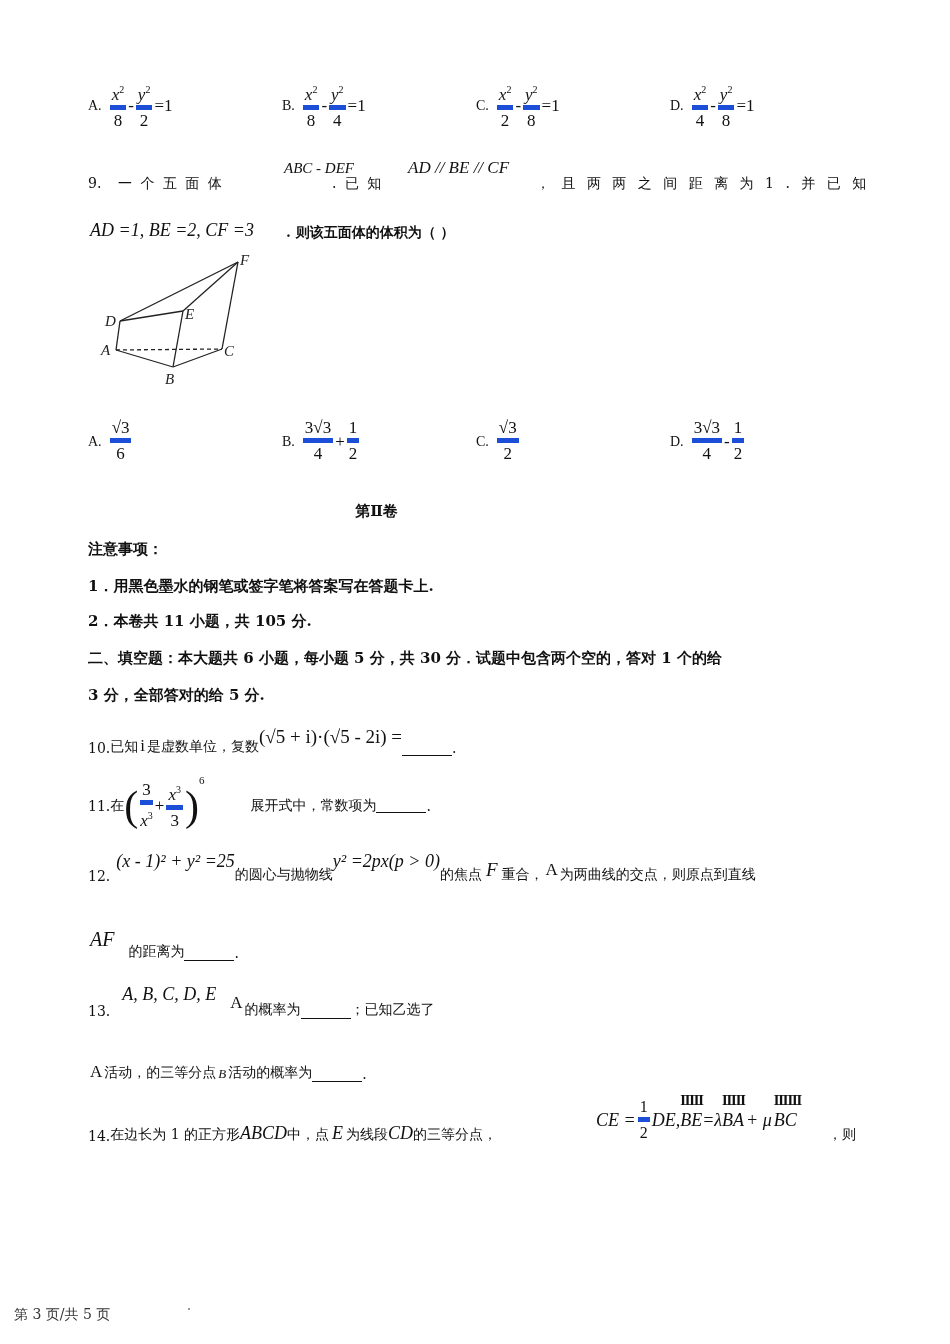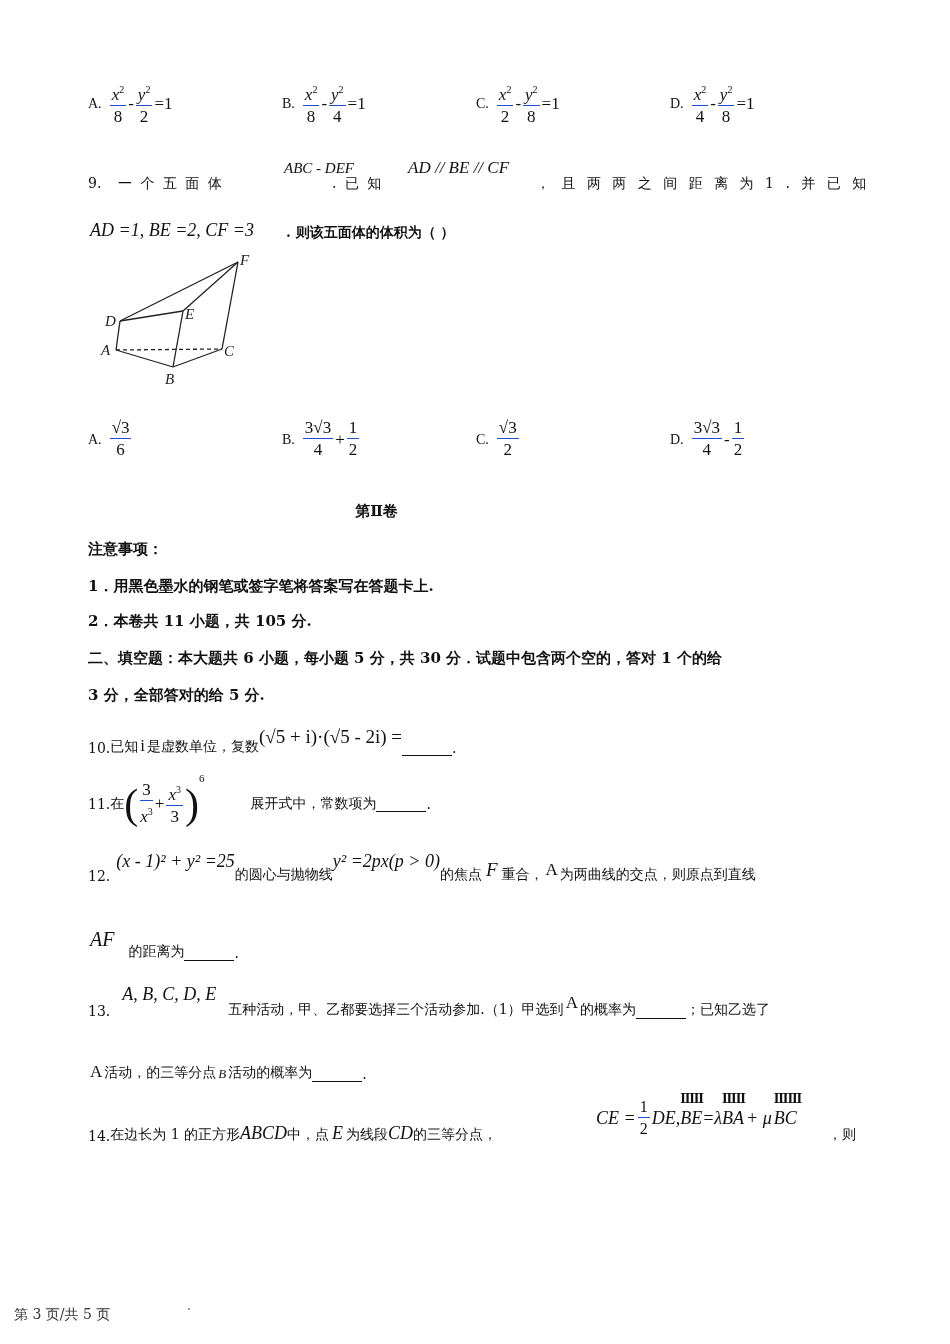--- a/index.html
+++ b/index.html
@@ -3,21 +3,21 @@
 <meta charset="utf-8">
 <style>
   html, body { margin: 0; padding: 0; background: #ffffff; }
   body { width: 950px; height: 1344px; position: relative; overflow: hidden;
          font-family: "DejaVu Serif", "Liberation Serif", serif; color: #111; }
   .abs { position: absolute; }
   .math { font-family: "Liberation Serif", "DejaVu Serif", serif; font-style: italic; }
   .rm { font-family: "Liberation Serif", serif; font-style: normal; }
   .cn { font-size: 14px; }
   .frac { display: inline-flex; flex-direction: column; align-items: center; vertical-align: middle; margin: 0 2px; }
-  .frac .num { border-bottom: 1px solid #1d4ed8; padding: 0 2px; line-height: 20px; }
+  .frac .num { border-bottom: 5px solid #1d4ed8; padding: 0 2px; line-height: 20px; }
   .frac .den { line-height: 22px; }
   .opt { position: absolute; display: flex; align-items: center; font-family: "Liberation Serif", serif; font-size: 17px; }
   .opt .lbl { font-size: 14px; margin-right: 6px; }
   .sup { font-size: 10px; vertical-align: super; }
   .blank { display: inline-block; border-bottom: 1px solid #111; width: 50px; height: 14px; vertical-align: baseline; }
   .bold { font-weight: bold; font-family: "DejaVu Serif", serif; font-size: 15px; }
   .bigparen { font-size: 30px; font-family: "Liberation Serif", serif; vertical-align: middle; }
   .vec { position: relative; display: inline-block; }
   .vec .arr { position: absolute; top: -16px; left: 0; right: 0; text-align: center; font-size: 12px; font-style: normal; font-weight: bold; letter-spacing: -1px; }
 </style>
@@ -198,21 +198,20 @@
 <div class="abs cn" style="left:90px; top:938px; display:flex; align-items:flex-end;">
   <span class="math" style="font-size:20px; position:relative; top:-10px; margin-right:14px;">AF</span>
   <span>的距离为</span>
   <span class="blank"></span>
   <span>.</span>
 </div>
 
 <div class="abs cn" style="left:88px; top:998px; display:flex; align-items:flex-end; white-space:nowrap;">
   <span>13.</span>
   <span class="math" style="font-size:18px; position:relative; top:-14px; margin:0 12px;">A, B, C, D, E</span>
-  <span>五种活动，甲、乙都要选择三个活动参加.（1）甲选到</span>
   <span class="rm" style="font-size:17px; margin:0 2px; position:relative; top:-6px;">A</span>
   <span>的概率为</span>
   <span class="blank"></span>
   <span>；已知乙选了</span>
 </div>
 <div class="abs cn" style="left:90px; top:1062px; display:flex; align-items:flex-end;">
   <span class="rm" style="font-size:17px; margin-right:2px;">A</span>
   <span>活动，的三等分点</span>
   <span class="math" style="font-size:13px; margin:0 2px;">B</span>
   <span>活动的概率为</span>

